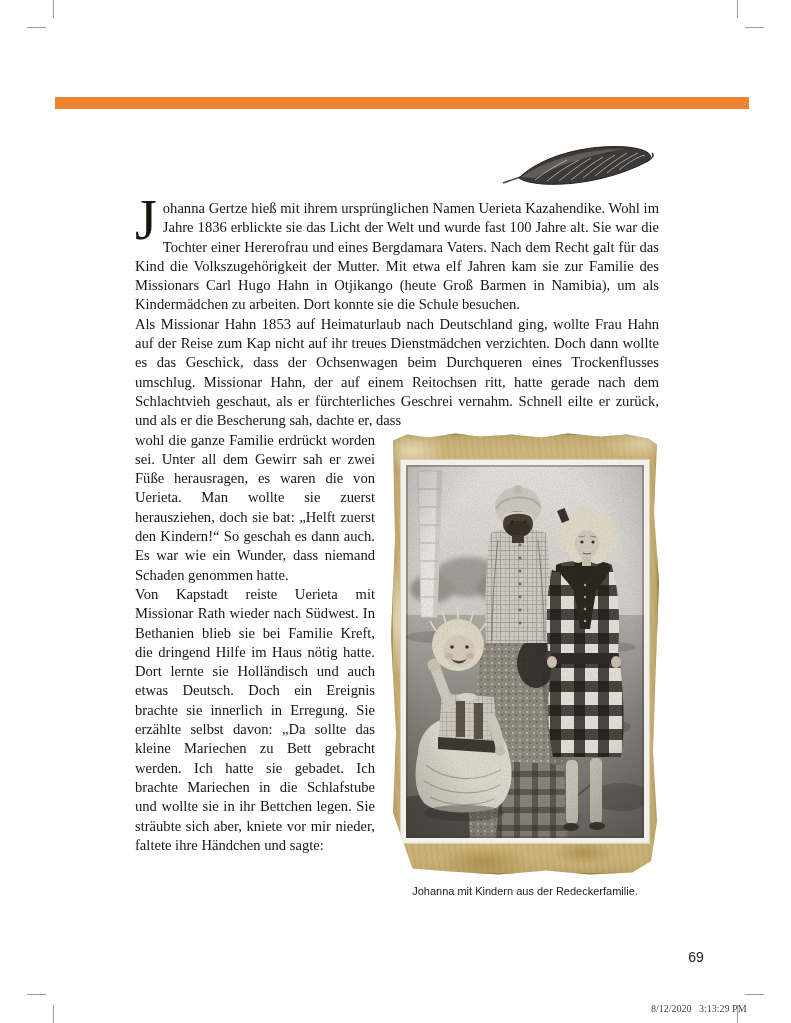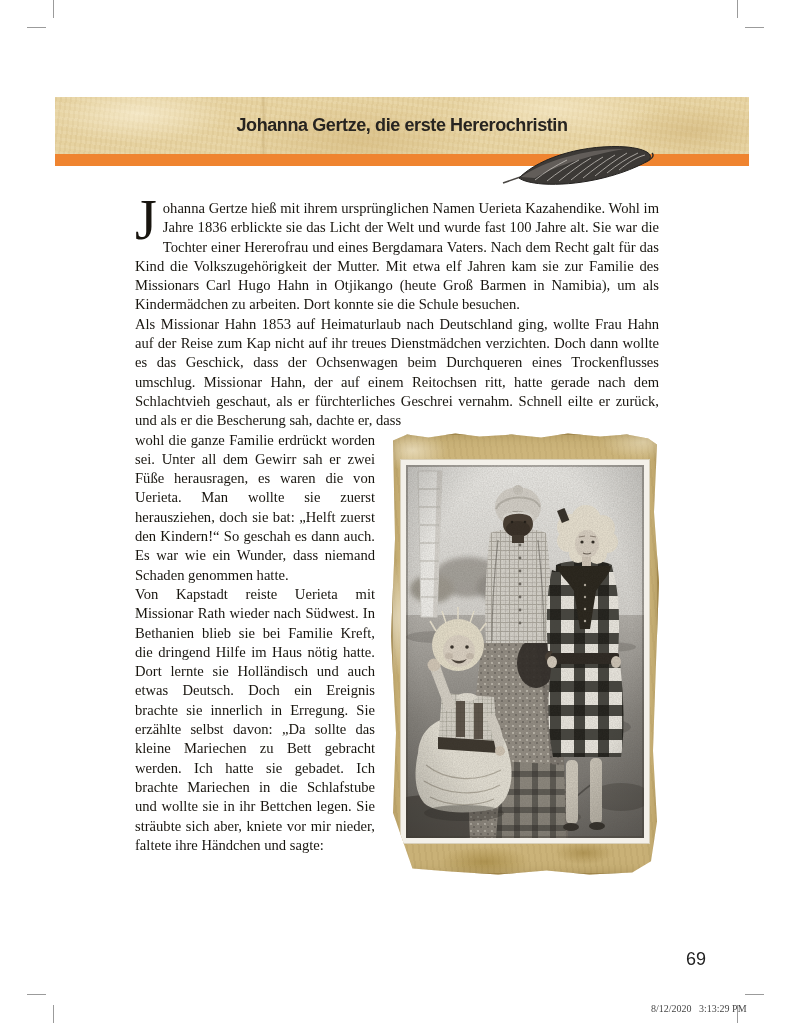--- a/index.html
+++ b/index.html
@@ -65,40 +65,37 @@
   }
   .photo-mat{position:absolute;left:9px;top:26px;width:250px;height:385px;
     background:#f3f0e9;box-shadow:inset 0 0 0 1px rgba(170,150,100,.35);}
   .photo-svg{position:absolute;left:15px;top:32px;width:238px;height:373px;}
   .figcaption{
     margin-top:7px;text-align:center;font-family:"Liberation Sans",sans-serif;
     font-size:11px;color:#1c1c1c;
   }
   
   .page-number{position:absolute;left:666px;top:949px;width:60px;text-align:center;
-    font-family:"Liberation Sans",sans-serif;font-size:18px;color:#222;}
+    font-family:"Liberation Sans",sans-serif;font-size:14px;color:#222;}
   .print-left{position:absolute;left:66px;top:1003px;font-size:10px;color:#474747;white-space:pre;margin-top:28px;}
   .print-right{position:absolute;left:651px;top:1003px;font-size:10px;color:#474747;white-space:pre;text-align:center;}
 </style>
 </head>
 <body>
 
 <div class="crop v" style="left:53px;top:0;"></div>
 <div class="crop h" style="left:27px;top:27px;"></div>
 <div class="crop v" style="left:737px;top:0;"></div>
 <div class="crop h" style="left:745px;top:27px;"></div>
 <div class="crop h" style="left:27px;top:994px;"></div>
 <div class="crop v" style="left:53px;top:1005px;"></div>
 <div class="crop h" style="left:745px;top:994px;"></div>
 <div class="crop v" style="left:737px;top:1005px;"></div>
 
 <div class="banner">
-  <div class="banner-parchment">
-    <span class="banner-title">Johanna Gertze, die erste Hererochristin</span>
-  </div>
   <div class="banner-bar" id="accentBar" style="background: rgb(239, 132, 48);"></div>
   <svg class="feather" viewBox="0 0 168 54" aria-hidden="true">
     <path d="M8,47 L34,38" stroke="#4a4744" stroke-width="1.6" fill="none"></path>
     <path d="M24,42 C46,20 92,8 132,11 C152,13 160,19 153,25 C122,42 80,50 48,48 C36,47 28,45 24,42 Z" fill="#3c3936" stroke="#23211f" stroke-width="1"></path>
     <path d="M26,41 C50,24 95,12 130,13 C118,14 66,26 40,42 Z" fill="#6b6763" opacity="0.8"></path>
     <g stroke="#d9d5cf" stroke-width="0.9" opacity="0.75" fill="none">
       <path d="M40,44 C50,36 60,30 72,24"></path>
         <path d="M52,45 C62,37 72,30 84,24"></path>
       <path d="M64,45 C74,37 84,29 96,22"></path>
         <path d="M76,44 C86,36 96,28 108,21"></path>
@@ -284,20 +281,21 @@
               <circle cx="61" cy="182" r="1.8" fill="#332d26"></circle>
             <ellipse cx="43" cy="191" rx="4" ry="3" fill="rgba(160,145,130,0.3)"></ellipse>
             <ellipse cx="64" cy="191" rx="4" ry="3" fill="rgba(160,145,130,0.3)"></ellipse>
             <path d="M45,194 Q53,203 61,194 Q53,198 45,194 Z" fill="#4a4138"></path>
           </g>
           <rect x="0" y="0" width="238" height="373" fill="url(#vig)"></rect>
           <rect x="1" y="1" width="236" height="371" fill="none" stroke="rgba(60,55,45,0.35)" stroke-width="2"></rect>
           <rect x="0" y="0" width="238" height="373" filter="url(#grain)"></rect>
         </svg>
       </span>
+      <span class="figcaption" style="display:block">Johanna mit Kindern aus der Redeckerfamilie.</span>
     </span>
     <p class="p2b">wohl die ganze Familie erdrückt worden sei. Unter all dem Gewirr sah er zwei Füße herausragen, es waren die von Uerieta. Man wollte sie zuerst herausziehen, doch sie bat: „Helft zuerst den Kindern!“ So geschah es dann auch. Es war wie ein Wunder, dass niemand Schaden genommen hatte.</p>
     <p class="p3">Von Kapstadt reiste Uerieta mit Missionar Rath wieder nach Südwest. In Bethanien blieb sie bei Familie Kreft, die dringend Hilfe im Haus nötig hatte. Dort lernte sie Holländisch und auch etwas Deutsch. Doch ein Ereignis brachte sie innerlich in Erregung. Sie erzählte selbst davon: „Da sollte das kleine Mariechen zu Bett gebracht werden. Ich hatte sie gebadet. Ich brachte Mariechen in die Schlafstube und wollte sie in ihr Bettchen legen. Sie sträubte sich aber, kniete vor mir nieder, faltete ihre Händchen und sagte:</p>
   </div>
 </div>
 
 <div class="page-number">69</div>
 <div class="print-left">Gondwana History VI 2015 German.indd   69</div>
 <div class="print-right">8/12/2020   3:13:29 PM</div>
 

